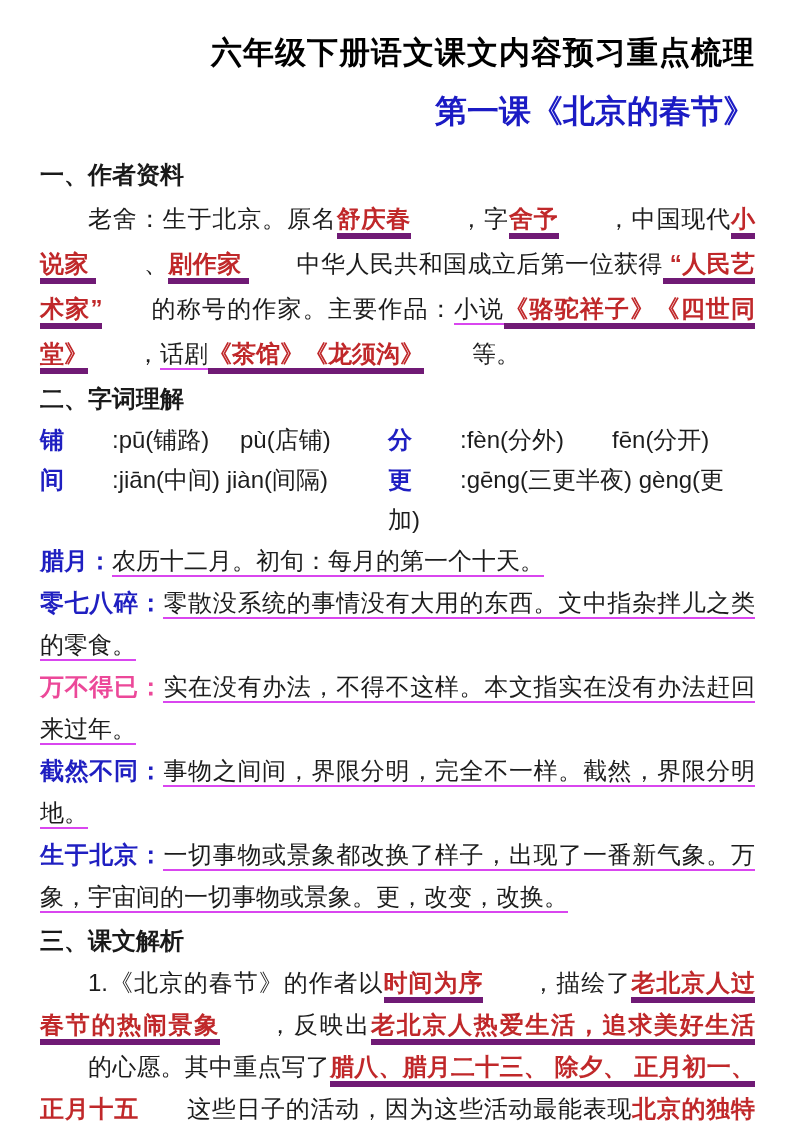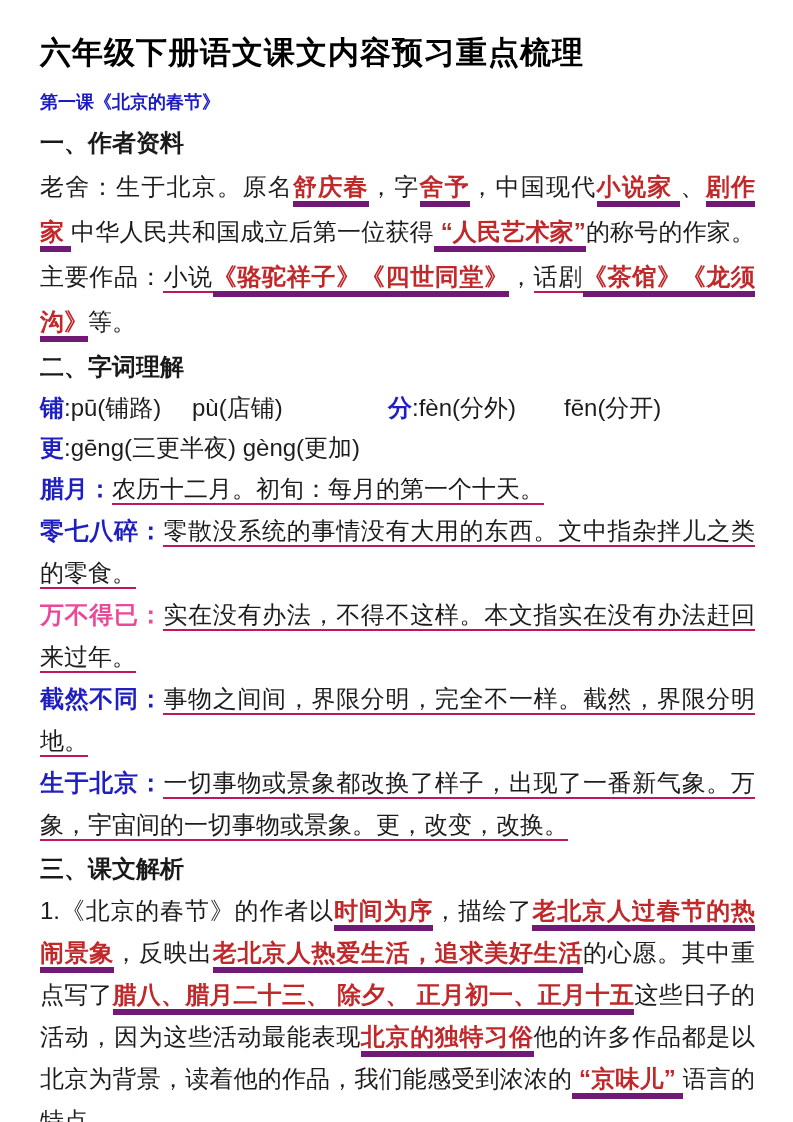--- a/index.html
+++ b/index.html
@@ -6,59 +6,60 @@
   body{
     width:793px;height:1122px;overflow:hidden;
     font-family:"Liberation Sans","DejaVu Sans",sans-serif;
     color:#1c1c1c;
   }
   .page{
     width:793px;height:1122px;box-sizing:border-box;
     padding:26px 38px 0 40px;background:#ffffff;
   }
   .title{
-    font-size:31px;font-weight:bold;text-align:left;
+    font-size:31px;font-weight:bold;text-align:right;
     margin:6px 0 0 0;color:#000000;letter-spacing:1px;
   }
   .subtitle{
-    font-size:18px;font-weight:bold;text-align:left;
-    margin:16px 0 8px 0;
+    font-size:32px;font-weight:bold;text-align:right;
+    margin:16px 0 20px 0;
   }
   .heading{
     font-size:24px;font-weight:bold;line-height:42px;
     margin-top:2px;color:#1a1a1a;
   }
   .para{margin:0;font-size:24px;text-align:justify;}
   .para.body{line-height:45px;}
   .para.def{line-height:42px;}
   .para.analysis{line-height:42px;}
   .word-row{display:flex;font-size:24px;line-height:40px;}
   .wcol-left{width:348px;flex:0 0 348px;}
   .wcol-right{flex:1;}
   .seg{white-space:pre-wrap;}
-  .seg-n{color:#1c1c1c;}
+  .seg-n{color:#1c1c1c;margin-left:48px;}
   .seg-r{color:#c0282a;font-weight:bold;border-bottom:6px solid #701a75;padding-bottom:1px;}
-  .seg-u{color:#1c1c1c;border-bottom:2px solid #be185d;padding-bottom:1px;}
+  .seg-u{color:#1c1c1c;border-bottom:2px solid #d946ef;padding-bottom:1px;}
   .seg-b{font-weight:bold;}
 </style>
 </head>
 <body>
 
 <div class="page">
   <h1 class="title">六年级下册语文课文内容预习重点梳理</h1>
   <h2 class="subtitle" style="color: rgb(27, 27, 196);">第一课《北京的春节》</h2>
   <div id="content">
       <div class="heading">一、作者资料</div>
       <p class="para body"><span class="seg seg-n">老舍：生于北京。原名</span><span class="seg seg-r">舒庆春</span><span class="seg seg-n">，字</span><span class="seg seg-r">舍予</span><span class="seg seg-n">，中国现代</span><span class="seg seg-r">小说家&nbsp;</span><span class="seg seg-n">、</span><span class="seg seg-r">剧作家&nbsp;</span><span class="seg seg-n">中华人民共和国成立后第一位获得</span><span class="seg seg-r">&nbsp;“人民艺术家”</span><span class="seg seg-n">的称号的作家。主要作品：</span><span class="seg seg-u">小说</span><span class="seg seg-r">《骆驼祥子》《四世同堂》</span><span class="seg seg-n">，</span><span class="seg seg-u">话剧</span><span class="seg seg-r">《茶馆》《龙须沟》</span><span class="seg seg-n">等。</span></p>
       <div class="heading">二、字词理解</div>
       <div class="word-row">
         <span class="wcol-left"><span class="seg seg-b" style="color: rgb(31, 31, 193);">铺</span><span class="seg seg-n">:pū(铺路)　 pù(店铺)</span></span>
         <span class="wcol-right"><span class="seg seg-b" style="color: rgb(31, 31, 193);">分</span><span class="seg seg-n">:fèn(分外)　　fēn(分开)</span></span>
       </div>
       <div class="word-row">
+        <span class="wcol-left"><span class="seg seg-b" style="color: rgb(31, 31, 193);">间</span><span class="seg seg-n">:jiān(中间) jiàn(间隔)</span></span>
         <span class="wcol-right"><span class="seg seg-b" style="color: rgb(31, 31, 193);">更</span><span class="seg seg-n">:gēng(三更半夜) gèng(更加)</span></span>
       </div>
       <p class="para def"><span class="seg seg-b" style="color: rgb(31, 31, 193); margin-top: 20px;">腊月：</span><span class="seg seg-u">农历十二月。初旬：每月的第一个十天。</span></p>
       <p class="para def"><span class="seg seg-b" style="color: rgb(31, 31, 193);">零七八碎：</span><span class="seg seg-u">零散没系统的事情没有大用的东西。文中指杂拌儿之类的零食。</span></p>
       <p class="para def"><span class="seg seg-b" style="color: #ec4899;">万不得已：</span><span class="seg seg-u">实在没有办法，不得不这样。本文指实在没有办法赶回来过年。</span></p>
       <p class="para def"><span class="seg seg-b" style="color: rgb(31, 31, 193);">截然不同：</span><span class="seg seg-u">事物之间间，界限分明，完全不一样。截然，界限分明地。</span></p>
       <p class="para def"><span class="seg seg-b" style="color: rgb(31, 31, 193);">生于北京：</span><span class="seg seg-u">一切事物或景象都改换了样子，出现了一番新气象。万象，宇宙间的一切事物或景象。更，改变，改换。</span></p>
       <div class="heading">三、课文解析</div>
       <p class="para analysis"><span class="seg seg-n">1.《北京的春节》的作者以</span><span class="seg seg-r">时间为序</span><span class="seg seg-n">，描绘了</span><span class="seg seg-r">老北京人过春节的热闹景象</span><span class="seg seg-n">，反映出</span><span class="seg seg-r">老北京人热爱生活，追求美好生活</span><span class="seg seg-n">的心愿。其中重点写了</span><span class="seg seg-r">腊八、腊月二十三、 除夕、 正月初一、正月十五</span><span class="seg seg-n">这些日子的活动，因为这些活动最能表现</span><span class="seg seg-r">北京的独特习俗</span><span class="seg seg-n">他的许多作品都是以北京为背景，读着他的作品，我们能感受到浓浓的</span><span class="seg seg-r">&nbsp;“京味儿”&nbsp;</span><span class="seg seg-n">语言的特点。</span></p>
     </div>

